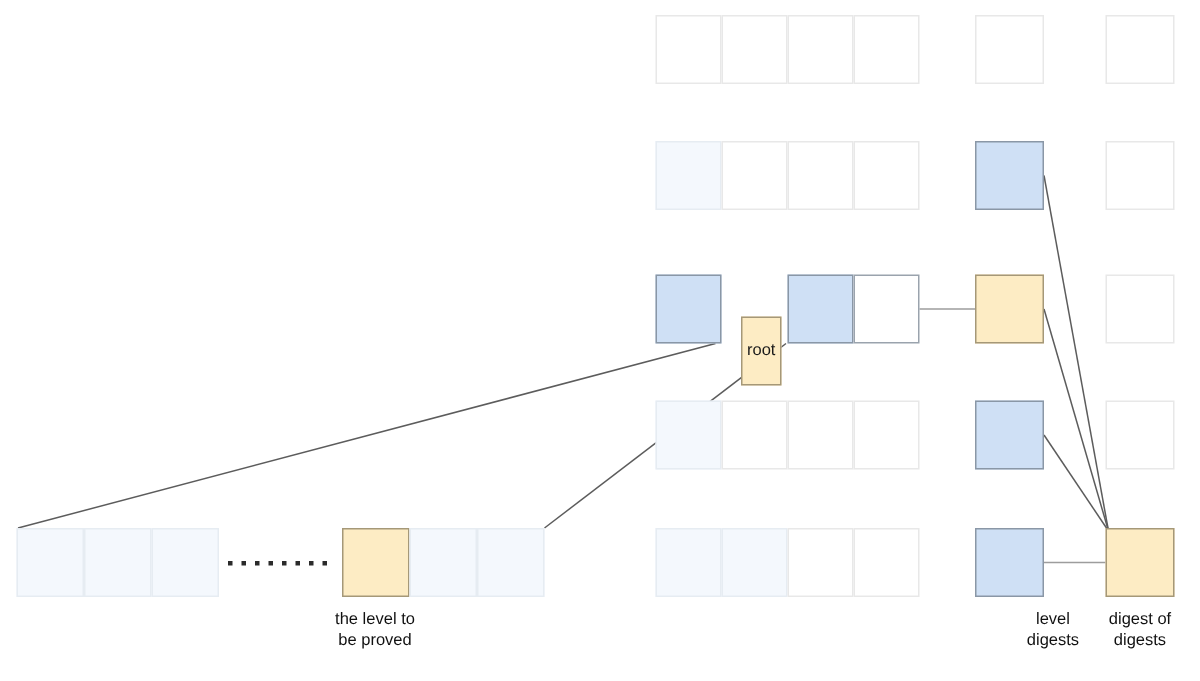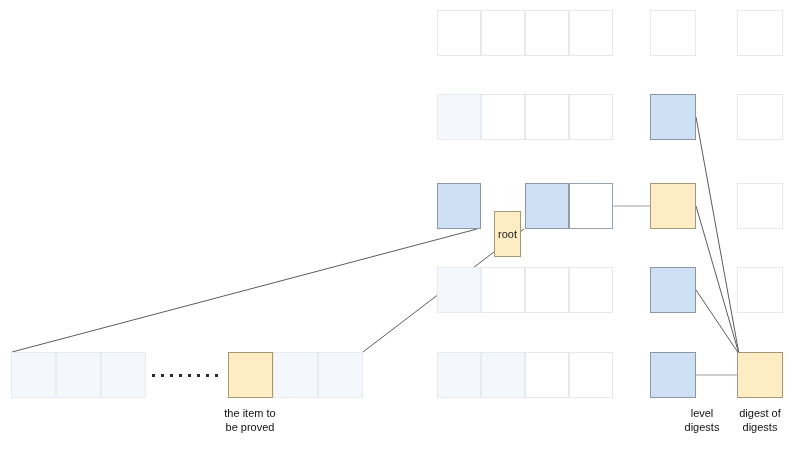--- a/index.html
+++ b/index.html
@@ -138,20 +138,20 @@
       <i></i>
       <i></i>
       <i></i>
     </div>
 
     <div class="cell yellow" style="left:228px;top:352px;width:45px;height:46px;"></div>
     <div class="cell tint" style="left:273px;top:352px;width:45px;height:46px;"></div>
     <div class="cell tint" style="left:318px;top:352px;width:45px;height:46px;"></div>
   </div>
 
-  <div class="caption" style="left:190px;top:406px;width:120px;">the item to
+  <div class="caption" style="left:190px;top:406px;width:120px;">the level to
 be proved</div>
   <div class="caption" style="left:662px;top:406px;width:80px;">level
 digests</div>
   <div class="caption" style="left:715px;top:406px;width:90px;">digest of
 digests</div>
 
 </div>
 
 </body></html>

